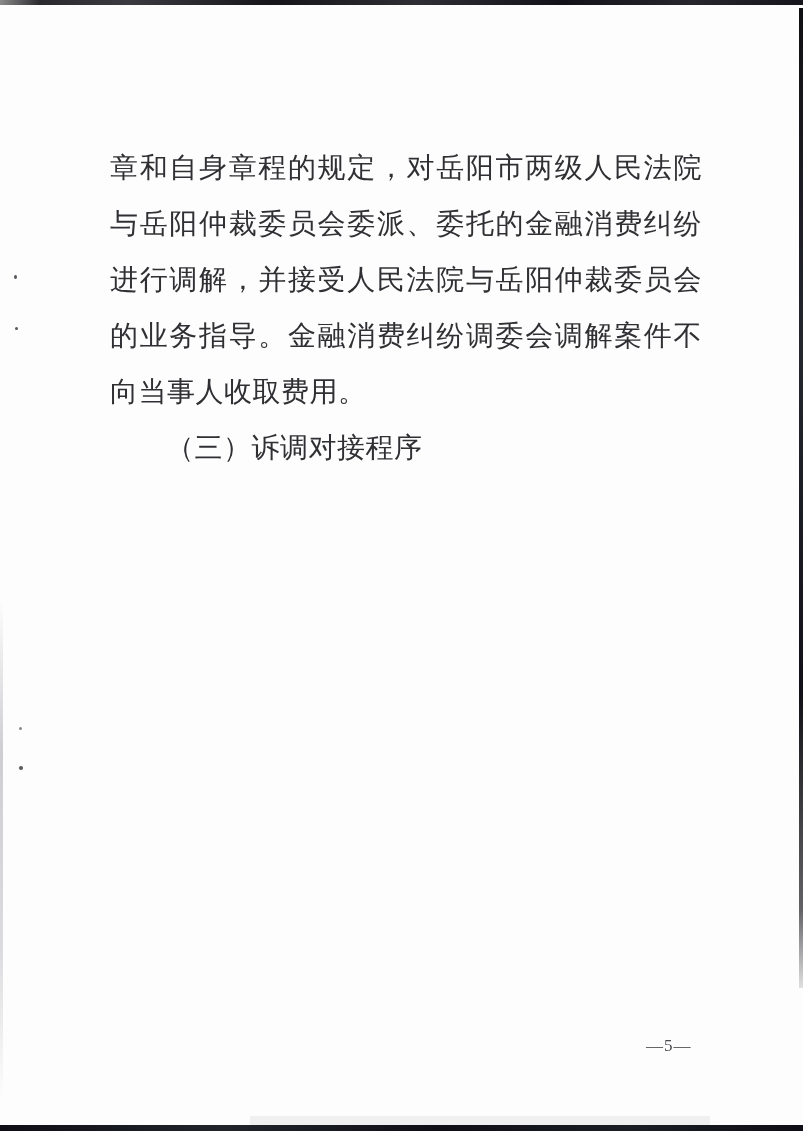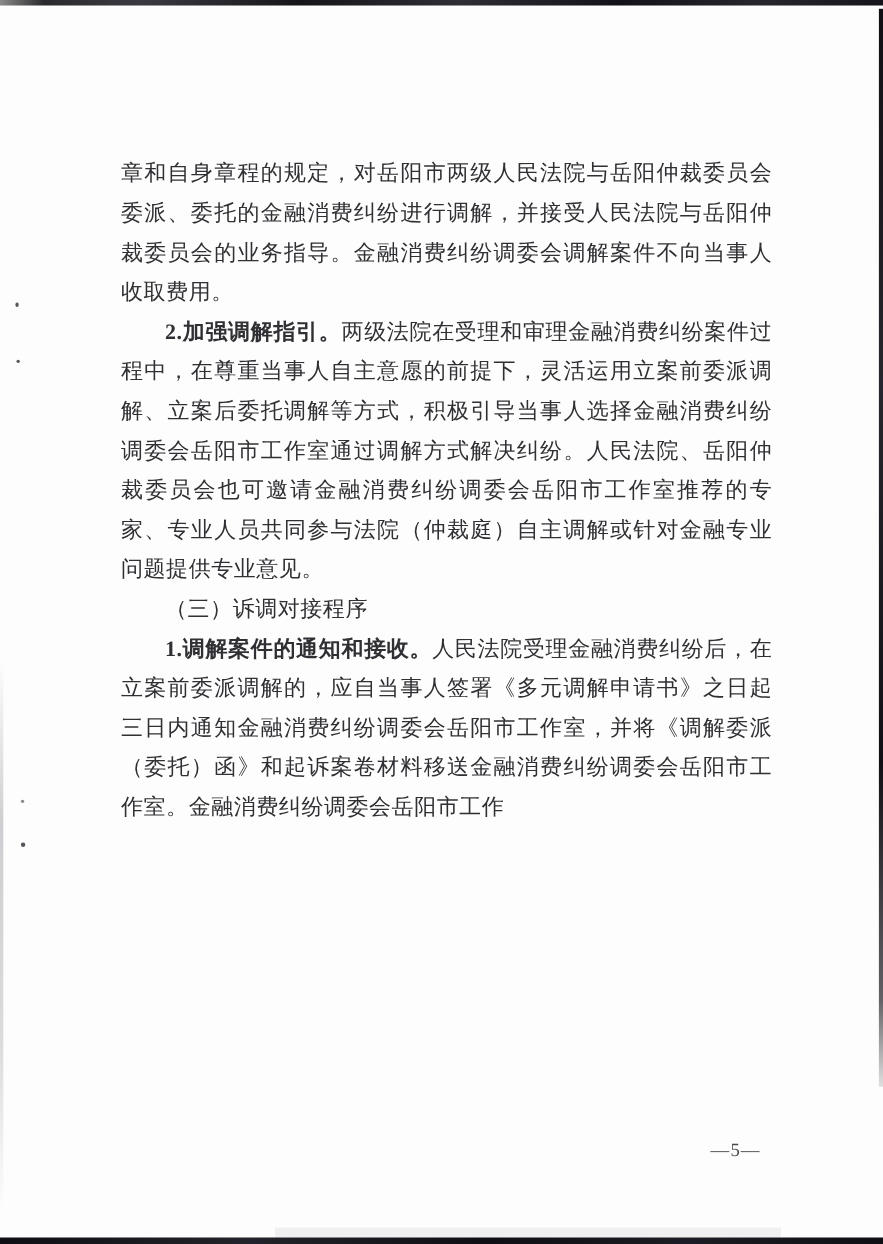--- a/index.html
+++ b/index.html
@@ -47,22 +47,22 @@
   .speck { position: absolute; background: #55555c; border-radius: 50%; }
   .speck.s1 { left: 14px; top: 275px; width: 3px; height: 4px; }
   .speck.s2 { left: 15px; top: 327px; width: 3px; height: 3px; }
   .speck.s3 { left: 19px; top: 727px; width: 3px; height: 3px; opacity: .7; }
   .speck.s4 { left: 19px; top: 766px; width: 4px; height: 4px; }
   
   .content {
     position: absolute;
     left: 110px; top: 140px; width: 592px;
     color: #303034;
-    font-size: 20px;
-    line-height: 36px;
+    font-size: 28px;
+    line-height: 56px;
     letter-spacing: 0.5px;
     text-align: justify;
   }
   .para { margin: 0; text-justify: inter-character; }
   .para.indent { text-indent: 2em; }
   .lead { font-weight: bold; }
   .heading-kai { font-weight: normal; }
   .page-number {
     position: absolute;
     left: 646px; top: 1036px;
@@ -83,24 +83,22 @@
 
   <div class="speck s1"></div>
   <div class="speck s2"></div>
   <div class="speck s3"></div>
   <div class="speck s4"></div>
 
   <div class="content">
 
     <p class="para"><span>章和自身章程的规定，对岳阳市两级人民法院与岳阳仲裁委员会委派、委托的金融消费纠纷进行调解，并接受人民法院与岳阳仲裁委员会的业务指导。金融消费纠纷调委会调解案件不向当事人收取费用。</span></p>
 
-    <p class="para indent"><span class="lead">2.加强调解指引。</span><span>两级法院在受理和审理金融消费纠纷案件过程中，在尊重当事人自主意愿的前提下，灵活运用立案前委派调解、立案后委托调解等方式，积极引导当事人选择金融消费纠纷调委会岳阳市工作室通过调解方式解决纠纷。人民法院、岳阳仲裁委员会也可邀请金融消费纠纷调委会岳阳市工作室推荐的专家、专业人员共同参与法院（仲裁庭）自主调解或针对金融专业问题提供专业意见。</span></p>
 
 
     <p class="para indent heading-kai"><span>（三）诉调对接程序</span></p>
 
-    <p class="para indent"><span class="lead">1.调解案件的通知和接收。</span><span>人民法院受理金融消费纠纷后，在立案前委派调解的，应自当事人签署《多元调解申请书》之日起三日内通知金融消费纠纷调委会岳阳市工作室，并将《调解委派（委托）函》和起诉案卷材料移送金融消费纠纷调委会岳阳市工作室。金融消费纠纷调委会岳阳市工作</span></p>
 
   </div>
 
   <div class="page-number">—5—</div>
 
 </div>
 
 </body></html>

